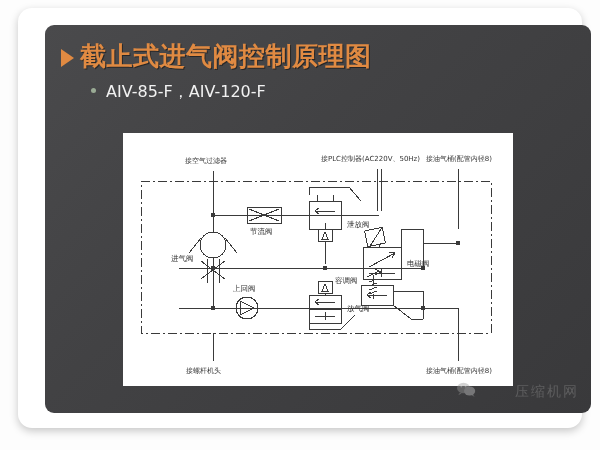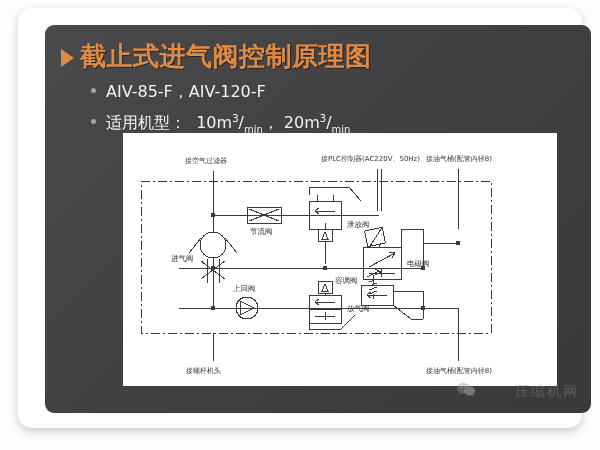--- a/index.html
+++ b/index.html
@@ -49,21 +49,21 @@
     color:#f2f2f2;font-size:16px;line-height:22px;white-space:nowrap;
     font-family:"DejaVu Sans","Liberation Sans",sans-serif;
     text-align:right;
   }
   .sup{font-size:10px;vertical-align:super;}
   .sub{font-size:10px;vertical-align:sub;}
   .frac{display:inline-block;}
 
   
   .panel{
-    position:absolute;left:78px;top:108px;width:434px;height:253px;
+    position:absolute;left:78px;top:108px;width:390px;height:253px;
     background:#ffffff;
   }
   .panel svg{display:block;}
 
   
   .wm{
     position:absolute;right:12px;bottom:12px;display:flex;align-items:center;
     opacity:.42;
     gap:34px;
   }
@@ -83,28 +83,20 @@
 
       <div class="title-row">
         <span class="tri"></span>
         <span class="title-text">截止式进气阀控制原理图</span>
       </div>
 
       <div class="bullets">
         <div class="bl">
           <span class="dot"></span>
           <span class="bl-txt">AIV-85-F，AIV-120-F</span>
-        </div>
-        <div class="bl">
-          <span class="dot"></span>
-          <span class="bl-txt">
-            <span>适用机型：</span>
-            <span class="frac">&nbsp;10m<span class="sup">3</span>/<span class="sub">min</span></span><span>，</span>
-            <span class="frac">20m<span class="sup">3</span>/<span class="sub">min</span></span>
-          </span>
         </div>
       </div>
 
       <div class="panel">
         <svg width="390" height="253" viewBox="0 0 390 253">
           <g stroke="#3a3a3a" fill="none" stroke-width="1" shape-rendering="crispEdges">
 
             <rect x="18" y="48" width="350" height="152" stroke-dasharray="9,3,2,3"></rect>
 
             <line x1="90" y1="38" x2="90" y2="82"></line>

